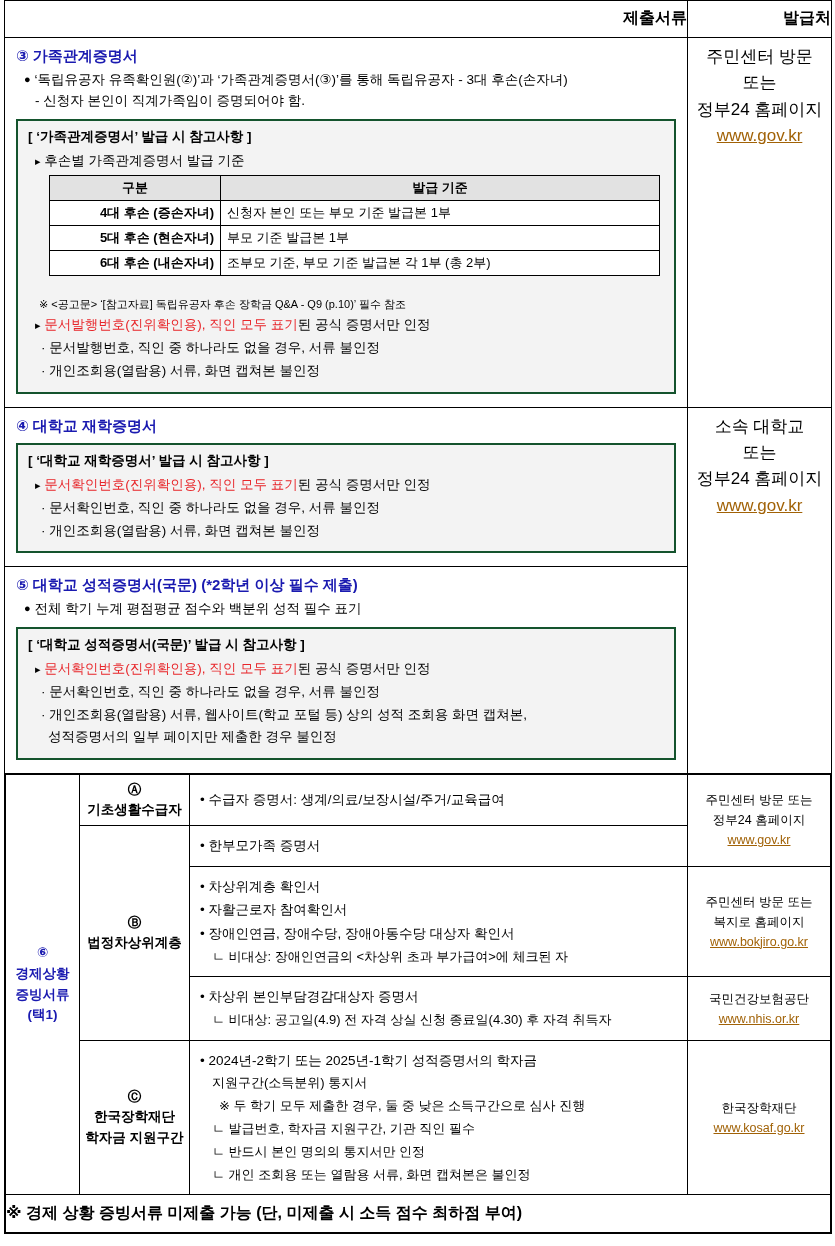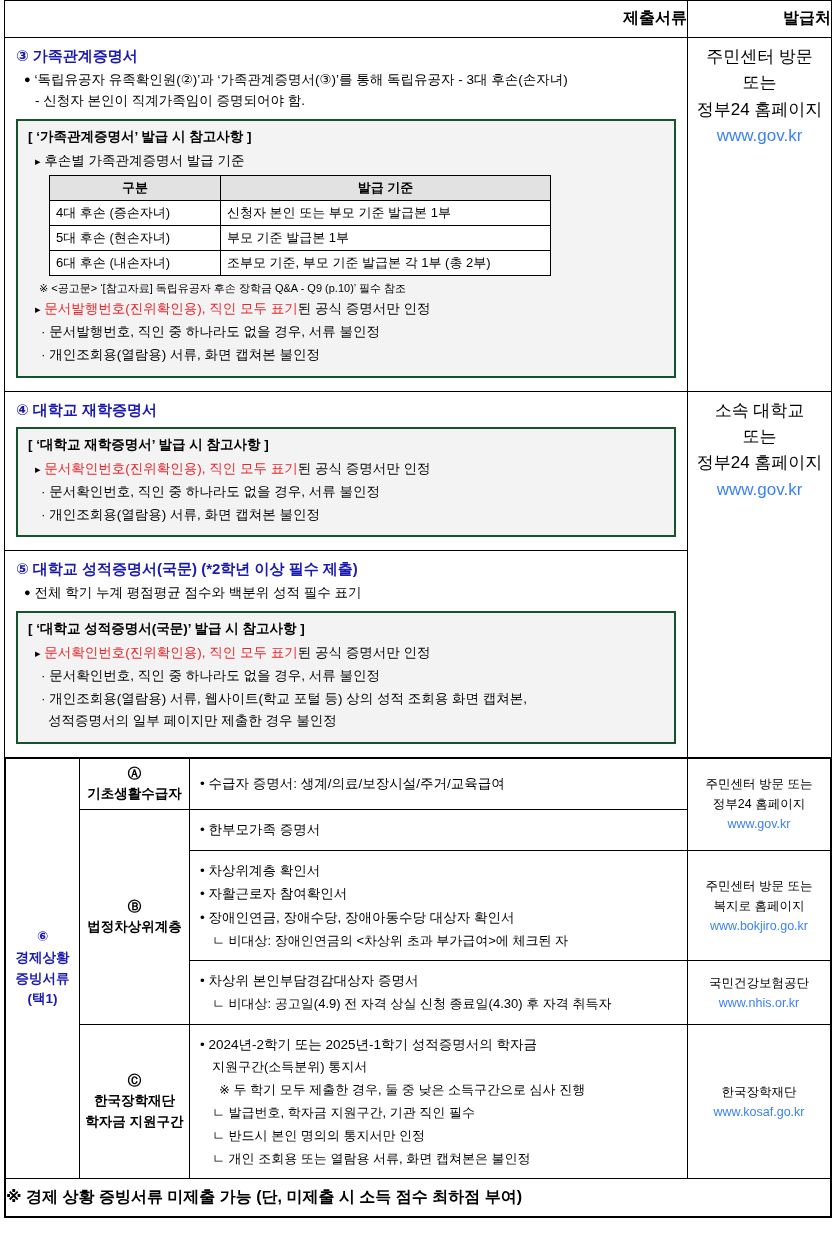--- a/index.html
+++ b/index.html
@@ -33,21 +33,22 @@
 
   .cell{padding:6px 8px 8px 8px;}
   .src{
     text-align:center;
     font-size:17px;
     line-height:1.55;
     vertical-align:middle;
     padding:6px 4px;
   }
   .src a, .link{
-    color:#3b82f6;
+    color:#a16207;
+    text-decoration:underline;
     word-break:keep-all;
   }
   .hdr{
     font-weight:bold;
     color:#1a1ab0;
     font-size:15px;
     margin:2px 0 4px 2px;
   }
   .bullet{
     margin:1px 0 1px 10px;
@@ -89,35 +90,35 @@
     padding-left:11px;
   }
   .red{color:#e8262a;}
   .note-line{
     margin:3px 0 2px 12px;
     font-size:11px;
     line-height:1.5;
   }
   table.inner{
     border-collapse:collapse;
-    margin:4px 0 4px 22px;
-    width:502px;
+    margin:4px 0 20px 22px;
+    width:611px;
     background:#ffffff;
   }
   table.inner td,table.inner th{
     border:1px solid #000;
     font-size:13px;
     padding:3px 6px;
   }
   table.inner th{
     background:#e2e2e2;
     text-align:center;
     font-weight:bold;
   }
-  .in-c1{width:158px;text-align:left;padding-left:8px;}
+  .in-c1{width:158px;text-align:right;padding-left:8px;font-weight:bold;}
   .in-c2{width:auto;text-align:left;}
 
   
   table.econ{
     width:100%;
     border-collapse:collapse;
     table-layout:fixed;
   }
   table.econ td{
     border:1px solid #000;

